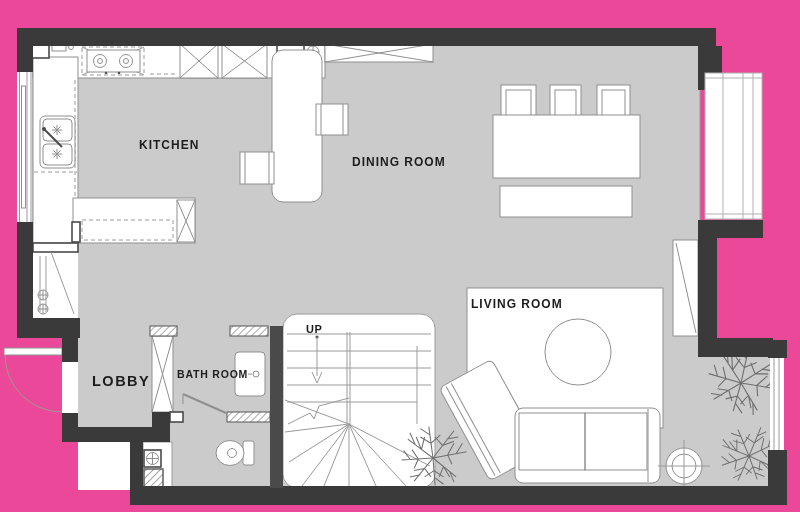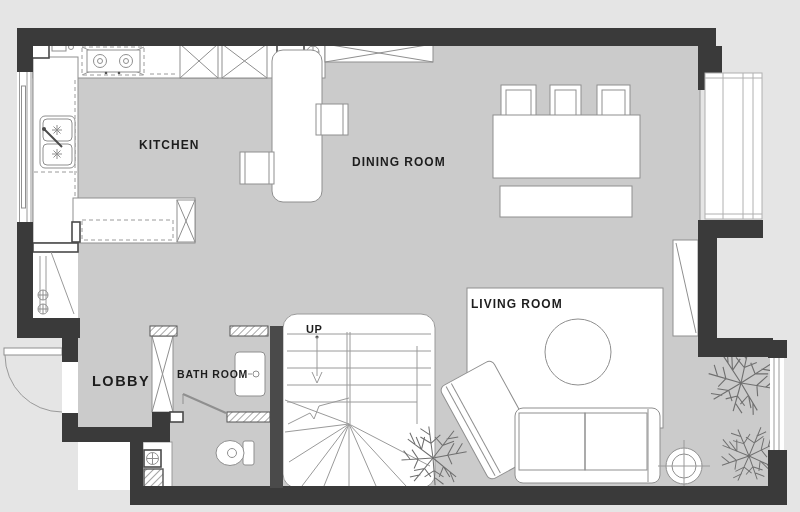--- a/index.html
+++ b/index.html
@@ -1,16 +1,16 @@
 <!DOCTYPE html>
 <html><head>
 <meta charset="utf-8">
 <style>
   html,body{margin:0;padding:0;background:#ffffff;}
-  .plan-wrap{position:relative;width:800px;height:512px;background:#e5e5e5;overflow:hidden;
+  .plan-wrap{position:relative;width:800px;height:512px;background:#ec4899;overflow:hidden;
              font-family:"Liberation Sans", sans-serif;}
   svg{display:block;}
   text{fill:#1d1d1d;font-family:"Liberation Sans", sans-serif;font-weight:700;}
   .room-label{font-size:12px;letter-spacing:1px;}
   .room-label-sm{font-size:10.5px;letter-spacing:.8px;}
   .room-label-lg{font-size:14.5px;letter-spacing:1.5px;}
   .up-label{font-size:11px;letter-spacing:.5px;}
   .furn{fill:#ffffff;stroke:#8f8f8f;stroke-width:1;}
   .furn-nf{fill:none;stroke:#8f8f8f;stroke-width:1;}
   .dark{fill:#ffffff;stroke:#4a4a4a;stroke-width:1.6;}

